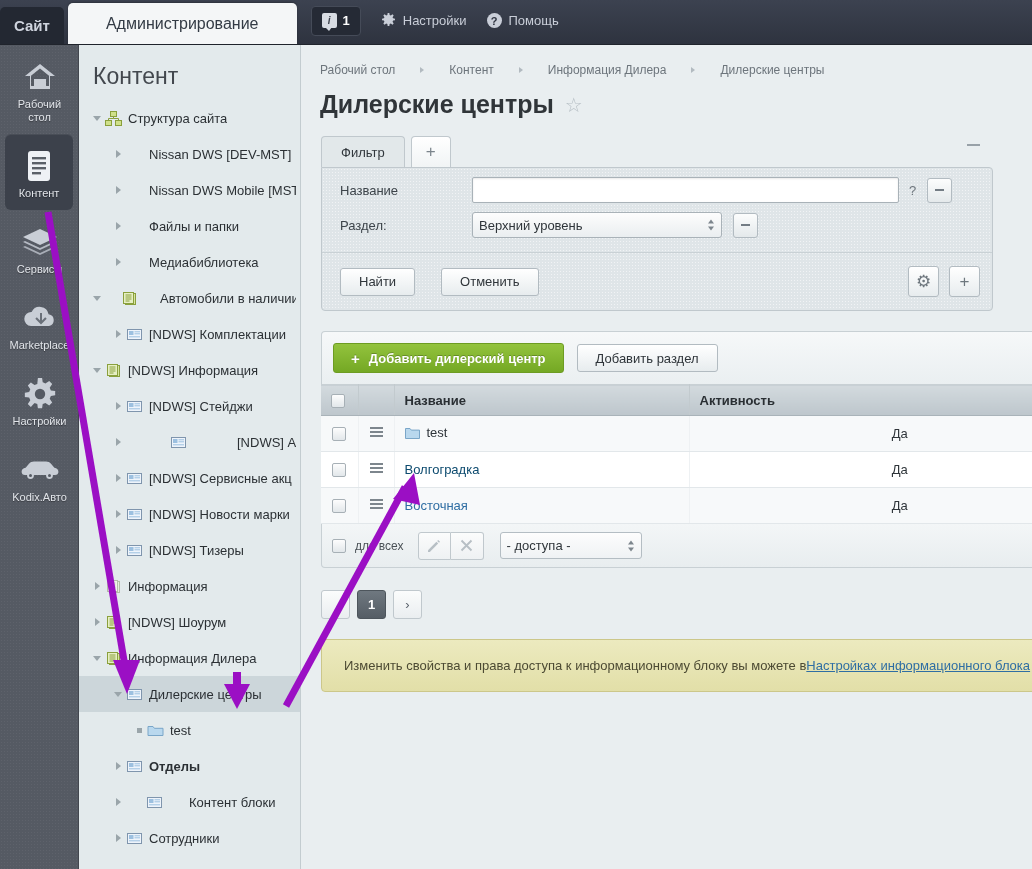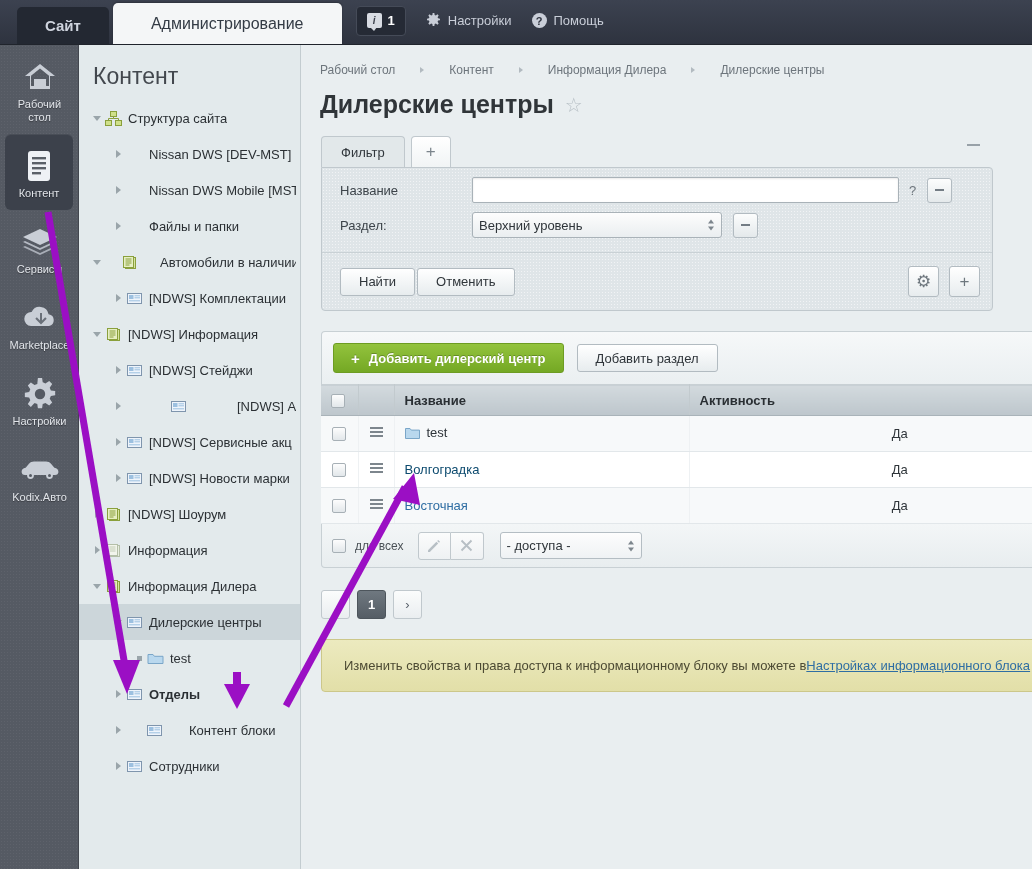--- a/index.html
+++ b/index.html
@@ -18,21 +18,21 @@
     background: linear-gradient(#3c4250, #2e333f);
     border-bottom: 1px solid #20242c;
     display: flex; align-items: flex-end;
     z-index: 40;
   }
   .tb-tab {
     height: 37px; display: flex; align-items: center; justify-content: center;
     padding: 0 22px; font-size: 15px; font-weight: bold; color: #e8eaef;
     border-radius: 5px 5px 0 0; cursor: pointer;
   }
-  .tb-tab.site { margin-left: 17px; background: #232832; color: #cfd4de; padding: 0 28px; }
+  .tb-tab.site { margin-left: 0; background: #232832; color: #cfd4de; padding: 0 14px; }
   .tb-tab.admin {
     background: #f4f6f7; color: #333b45; padding: 0 38px; height: 41px;
     margin-left: 4px; font-weight: normal; font-size: 16px;
     box-shadow: 0 -1px 2px rgba(0,0,0,.25);
   }
   .tb-right { display: flex; align-items: center; height: 45px; margin-left: 14px; padding-bottom: 2px; }
   .tb-counter {
     display: flex; align-items: center; gap: 6px;
     background: #252a35; border: 1px solid #454b58; border-radius: 4px;
     height: 30px; padding: 0 10px; cursor: pointer;
@@ -401,20 +401,27 @@
           <span class="tico"><span style="display:inline-block;width:17px"></span></span>
           <span class="tlabel">Nissan DWS Mobile [MST]</span>
         </div>
         <div class="tnode" style="padding-left: 31px;">
           <span class="tw">
             <i></i>
           </span>
           <span class="tico"><span style="display:inline-block;width:17px"></span></span>
           <span class="tlabel">Файлы и папки</span>
         </div>
+        <div class="tnode" style="padding-left: 31px;">
+          <span class="tw">
+            <i></i>
+          </span>
+          <span class="tico"><span style="display:inline-block;width:17px"></span></span>
+          <span class="tlabel">Медиабиблиотека</span>
+        </div>
         <div class="tnode" style="padding-left: 10px; gap: 16px;">
           <span class="tw open">
             <i></i>
           </span>
           <span class="tico"><svg width="17" height="15" viewBox="0 0 17 15">
               <rect x="4.5" y="2.5" width="10" height="11" fill="#d7e4a0" stroke="#8aa03c"></rect>
               <rect x="2.5" y="1.5" width="10" height="11" fill="#e6efc3" stroke="#8aa03c"></rect>
               <path d="M4.5 4h6M4.5 6h6M4.5 8h6M4.5 10h4" stroke="#8aa03c"></path>
             </svg></span>
           <span class="tlabel">Автомобили в наличии</span>
@@ -478,41 +485,52 @@
           <span class="tw">
             <i></i>
           </span>
           <span class="tico"><svg width="17" height="15" viewBox="0 0 17 15">
               <rect x="1.5" y="2.5" width="14" height="10" fill="#eef4fb" stroke="#7f95ad"></rect>
               <rect x="3" y="4" width="4.5" height="4" fill="#9cc0e0"></rect>
               <path d="M8.5 4.8h5.5M8.5 6.8h5.5M3 9.8h11" stroke="#9cc0e0"></path>
             </svg></span>
           <span class="tlabel">[NDWS] Новости марки</span>
         </div>
+        <div class="tnode" style="padding-left: 31px;">
+          <span class="tw">
+            <i></i>
+          </span>
+          <span class="tico"><svg width="17" height="15" viewBox="0 0 17 15">
+              <rect x="1.5" y="2.5" width="14" height="10" fill="#eef4fb" stroke="#7f95ad"></rect>
+              <rect x="3" y="4" width="4.5" height="4" fill="#9cc0e0"></rect>
+              <path d="M8.5 4.8h5.5M8.5 6.8h5.5M3 9.8h11" stroke="#9cc0e0"></path>
+            </svg></span>
+          <span class="tlabel">[NDWS] Тизеры</span>
+        </div>
+        <div class="tnode" style="padding-left: 10px;">
+          <span class="tw">
+            <i></i>
+          </span>
+          <span class="tico"><svg width="17" height="15" viewBox="0 0 17 15">
+              <rect x="4.5" y="2.5" width="10" height="11" fill="#e8eee0" stroke="#b4bfa8"></rect>
+              <rect x="2.5" y="1.5" width="10" height="11" fill="#f2f5ec" stroke="#b4bfa8"></rect>
+              <path d="M4.5 4h6M4.5 6h6M4.5 8h6" stroke="#c2ccb6"></path>
+            </svg></span>
+          <span class="tlabel">Информация</span>
+        </div>
         <div class="tnode" style="padding-left: 10px;">
           <span class="tw">
             <i></i>
           </span>
           <span class="tico"><svg width="17" height="15" viewBox="0 0 17 15">
               <rect x="4.5" y="2.5" width="10" height="11" fill="#d7e4a0" stroke="#8aa03c"></rect>
               <rect x="2.5" y="1.5" width="10" height="11" fill="#e6efc3" stroke="#8aa03c"></rect>
               <path d="M4.5 4h6M4.5 6h6M4.5 8h6M4.5 10h4" stroke="#8aa03c"></path>
             </svg></span>
           <span class="tlabel">[NDWS] Шоурум</span>
-        </div>
-        <div class="tnode" style="padding-left: 10px;">
-          <span class="tw">
-            <i></i>
-          </span>
-          <span class="tico"><svg width="17" height="15" viewBox="0 0 17 15">
-              <rect x="4.5" y="2.5" width="10" height="11" fill="#e8eee0" stroke="#b4bfa8"></rect>
-              <rect x="2.5" y="1.5" width="10" height="11" fill="#f2f5ec" stroke="#b4bfa8"></rect>
-              <path d="M4.5 4h6M4.5 6h6M4.5 8h6" stroke="#c2ccb6"></path>
-            </svg></span>
-          <span class="tlabel">Информация</span>
         </div>
         <div class="tnode" style="padding-left: 10px;">
           <span class="tw open">
             <i></i>
           </span>
           <span class="tico"><svg width="17" height="15" viewBox="0 0 17 15">
               <rect x="4.5" y="2.5" width="10" height="11" fill="#d7e4a0" stroke="#8aa03c"></rect>
               <rect x="2.5" y="1.5" width="10" height="11" fill="#e6efc3" stroke="#8aa03c"></rect>
               <path d="M4.5 4h6M4.5 6h6M4.5 8h6M4.5 10h4" stroke="#8aa03c"></path>
             </svg></span>
@@ -612,21 +630,21 @@
           <span class="updn">
               <s class="u"></s>
               <s class="d"></s>
             </span>
         </div>
         <div class="fminus">
             <b></b>
           </div>
       </div>
       <div class="fbtnrow">
-        <div class="btn" style="margin-right:2px">Найти</div>
+        <div class="btn" style="margin-right:26px">Найти</div>
         <div class="btn">Отменить</div>
         <div style="flex:1"></div>
         <div class="sq" style="margin-right:10px">⚙</div>
         <div class="sq">+</div>
       </div>
     </div>
 
     <div class="gridwrap">
       <div class="gtoolbar">
         <div class="btn-green">

